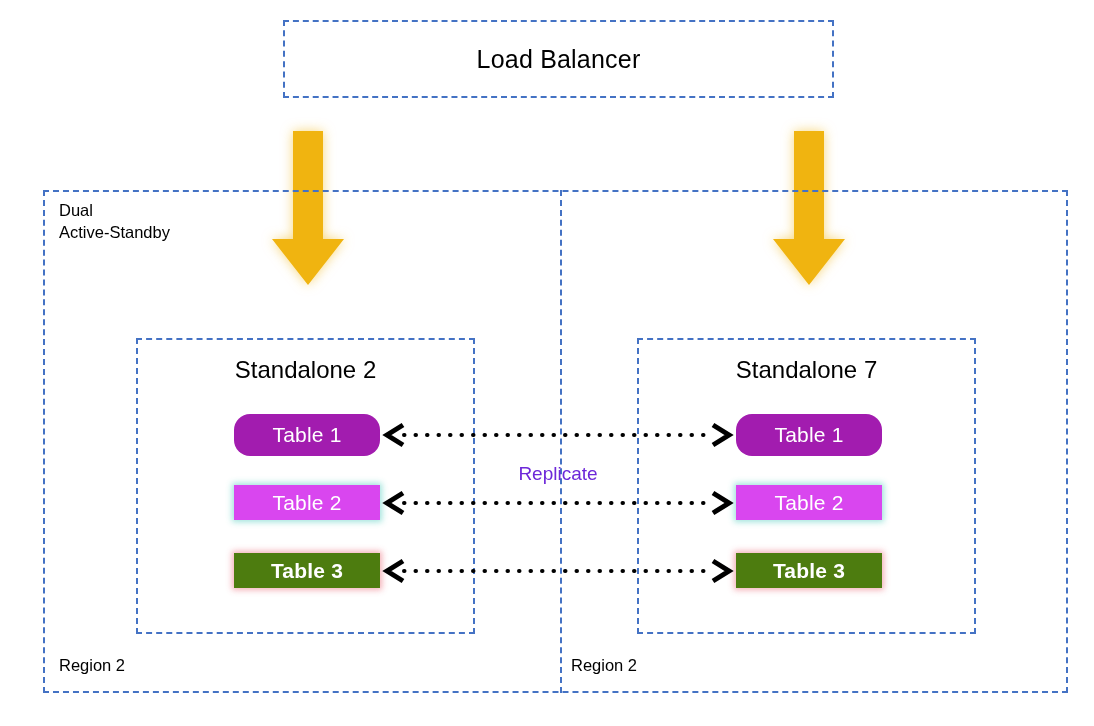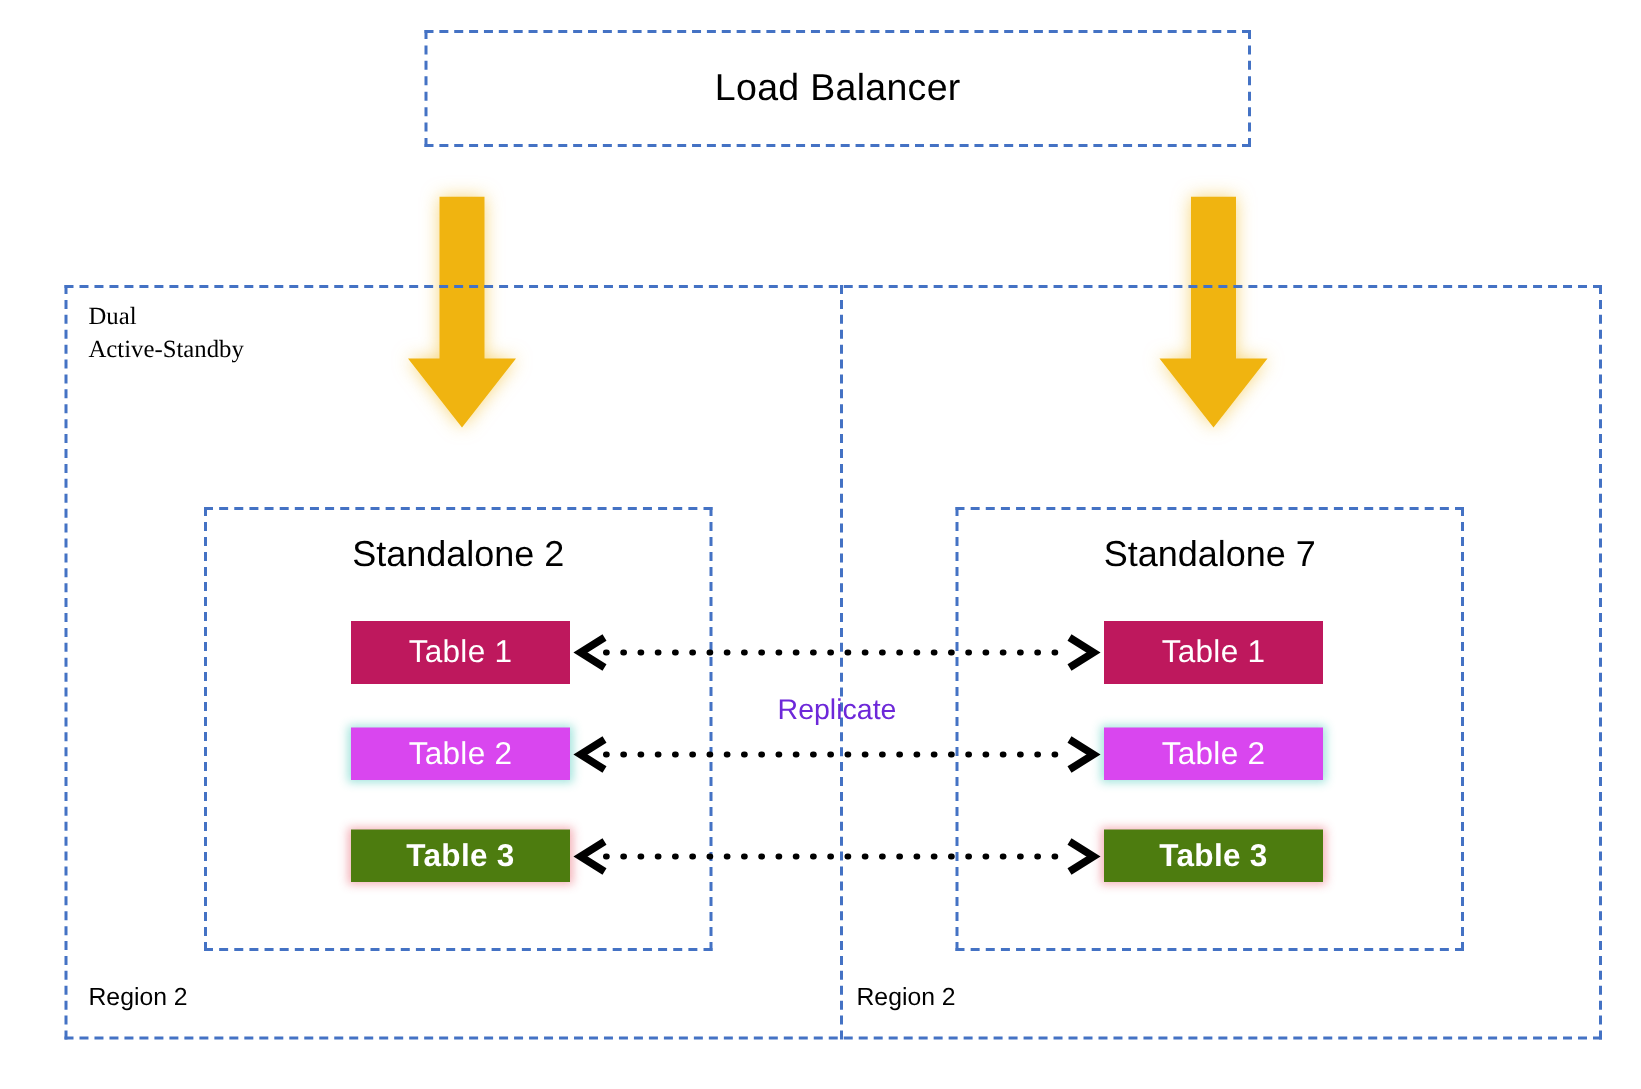--- a/index.html
+++ b/index.html
@@ -57,21 +57,20 @@
   .corner-label {
     position: absolute;
     font-size: 16.5px;
     color: #000;
     white-space: pre-line;
     line-height: 1.33;
   }
   #dual-label {
     left: 14px;
     top: 8px;
-    font-family: Liberation Serif, serif;
   }
   #region1-label {
     left: 14px;
     top: 463px;
   }
   #region2-label {
     left: 526px;
     top: 463px;
   }
 
@@ -112,21 +111,21 @@
   .table-chip {
     position: absolute;
     display: flex;
     align-items: center;
     justify-content: center;
     color: #ffffff;
     font-size: 21px;
     letter-spacing: 0.2px;
     box-sizing: border-box;
   }
-  .chip-green  { background: #be185d; }
+  .chip-green  { background: #a21caf; border-radius: 16px; }
   .chip-teal   { background: #d946ef; box-shadow: 0 0 6px 2px rgba(47,196,178,0.45); }
   .chip-red    { background: #4d7c0f; box-shadow: 0 0 6px 2px rgba(230,80,95,0.45); font-weight: bold; }
 
   
   #s1-t1 { left: 234px; top: 414px; width: 146px; height: 42px; }
   #s1-t2 { left: 234px; top: 485px; width: 146px; height: 35px; }
   #s1-t3 { left: 234px; top: 553px; width: 146px; height: 35px; }
   
   #s2-t1 { left: 736px; top: 414px; width: 146px; height: 42px; }
   #s2-t2 { left: 736px; top: 485px; width: 146px; height: 35px; }

